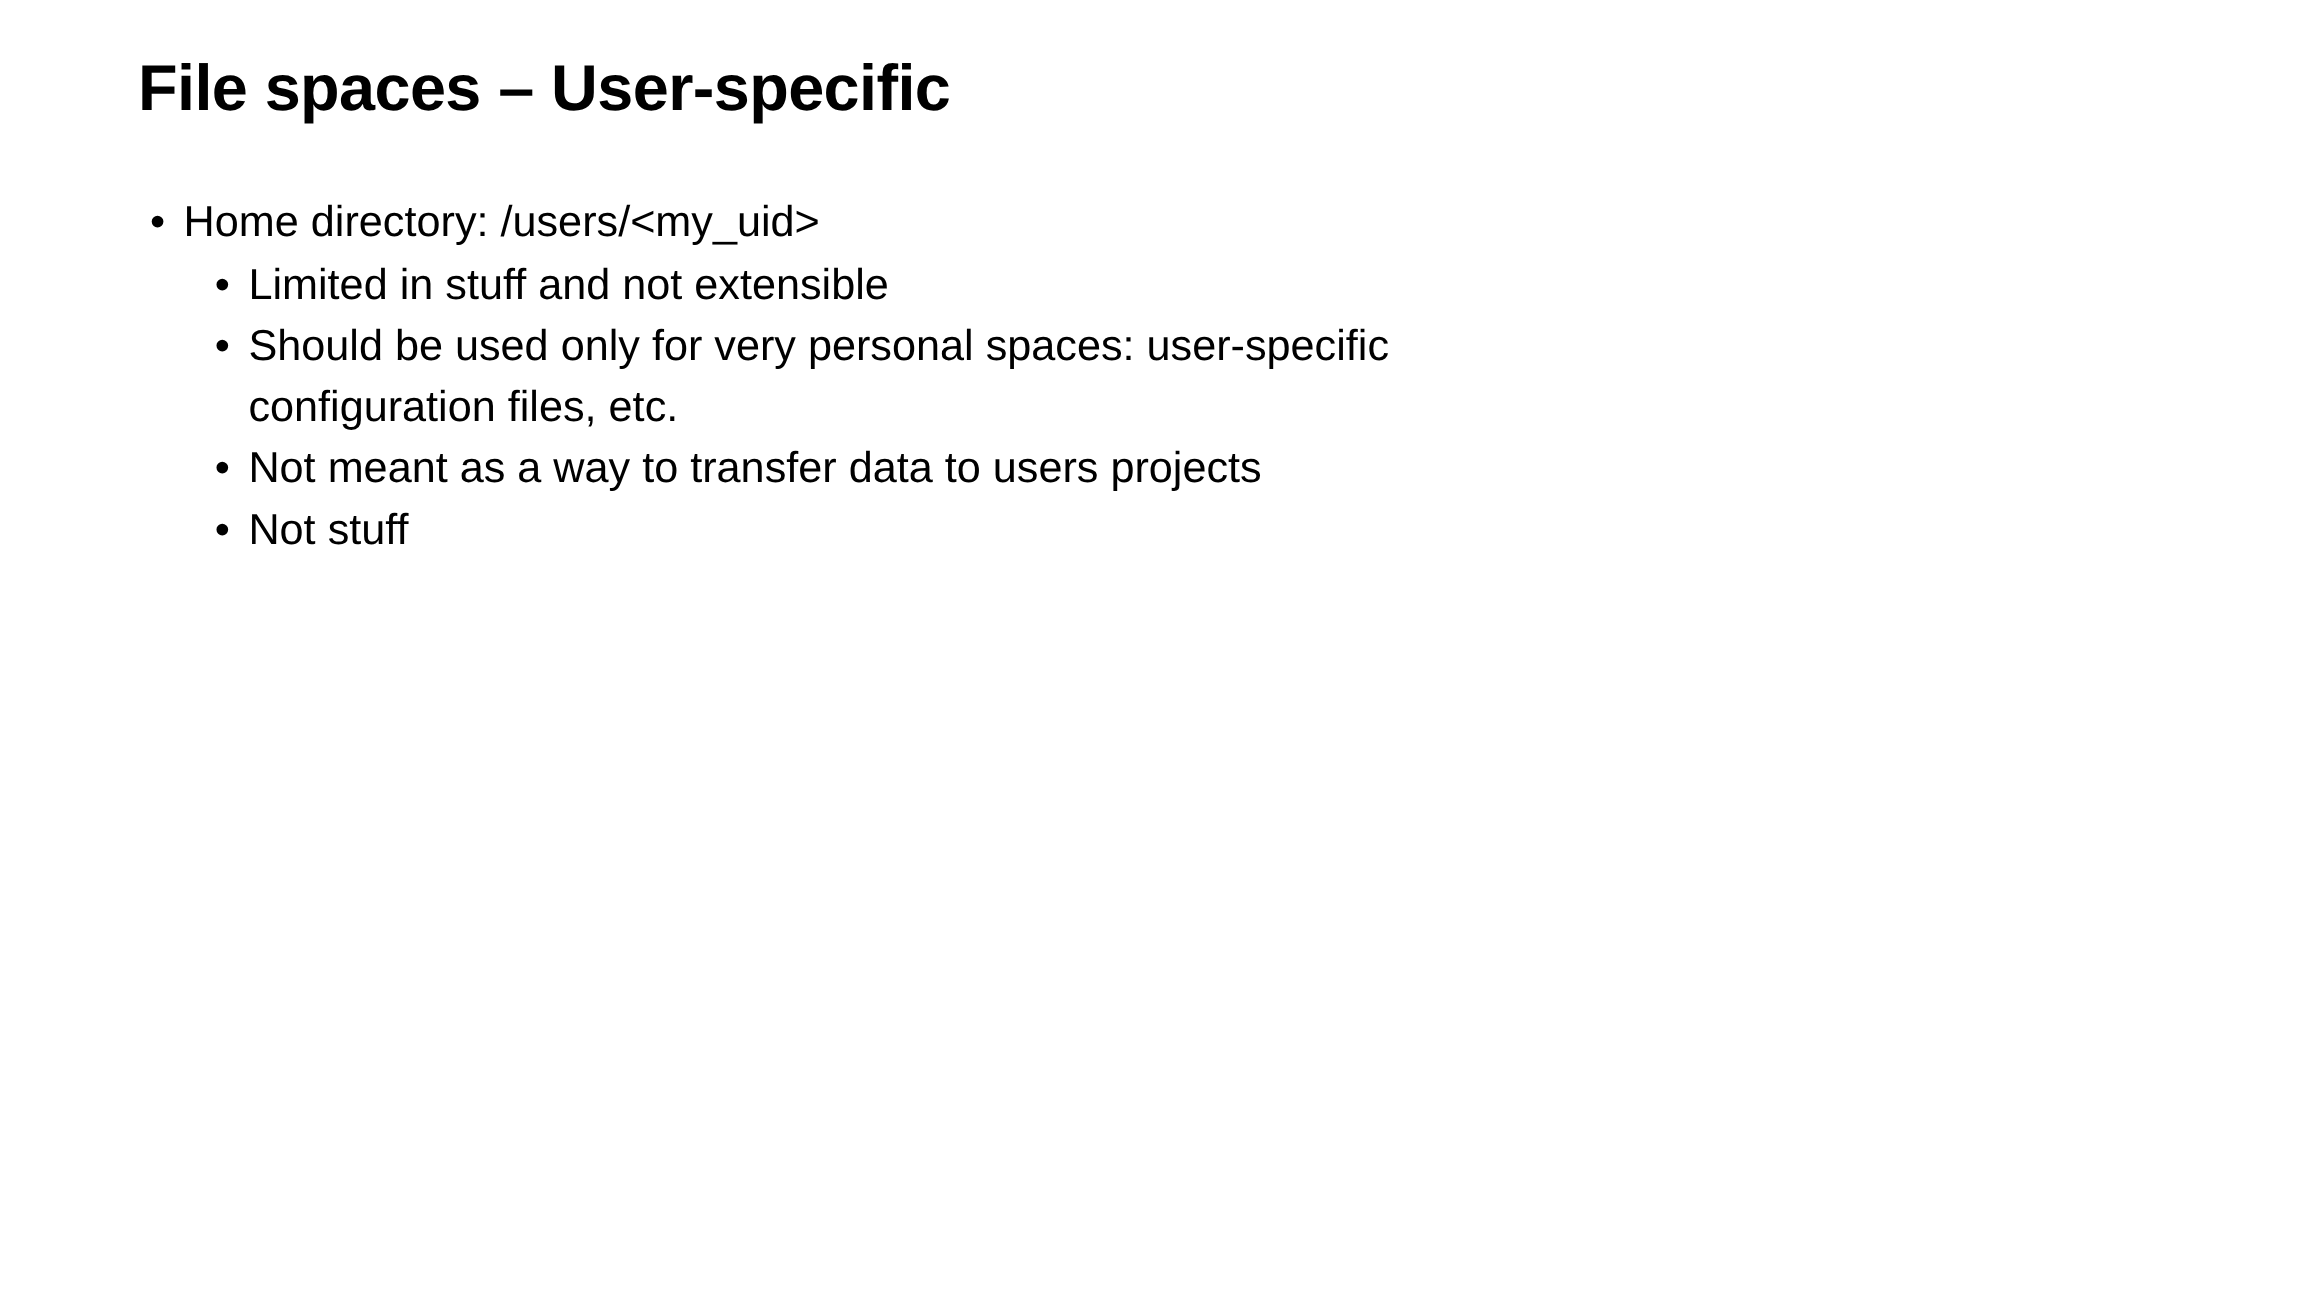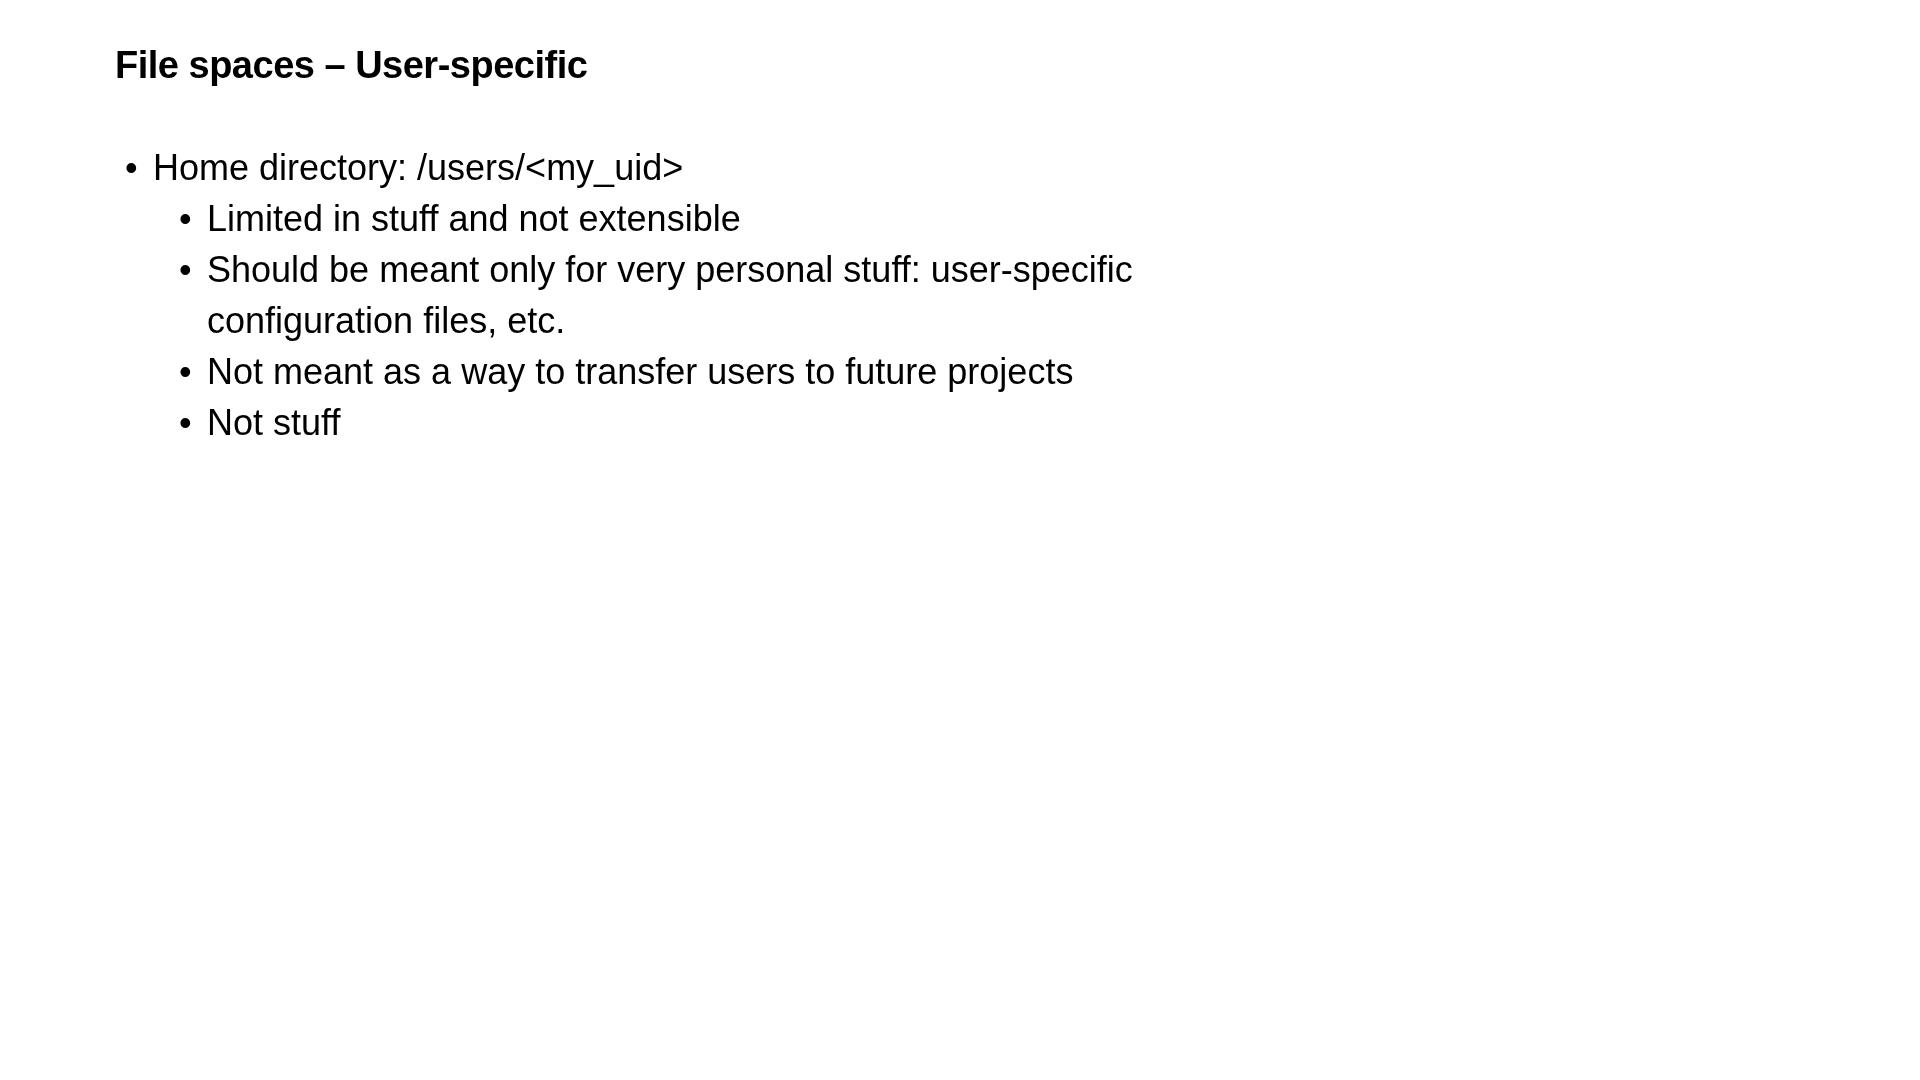--- a/index.html
+++ b/index.html
@@ -15,21 +15,21 @@
       color: #000000;
       overflow: hidden;
     }
     .slide {
       width: 1440px;
       height: 810px;
       padding: 45px 115px;
       position: relative;
     }
     .title {
-      font-size: 38px;
+      font-size: 54px;
       font-weight: 700;
       letter-spacing: -0.5px;
       margin-bottom: 55px;
       line-height: 1.1;
     }
     ul.outer {
       list-style: none;
       font-size: 36px;
       line-height: 1.42;
       padding-left: 10px;
@@ -63,19 +63,19 @@
 </head>
 <body>
 
 <div class="slide">
   <h1 class="title">File spaces – User-specific</h1>
   <ul class="outer">
     <li>
       <span>Home directory: /users/&lt;my_uid&gt;</span>
       <ul class="inner">
         <li><span>Limited in stuff and not extensible</span></li>
-        <li><span>Should be meant only for very personal stuff: user-specific configuration files, etc.</span></li>
-        <li><span>Not meant as a way to transfer users to future projects</span></li>
+        <li><span>Should be used only for very personal spaces: user-specific configuration files, etc.</span></li>
+        <li><span>Not meant as a way to transfer data to users projects</span></li>
         <li><span>Not stuff</span></li>
       </ul>
     </li>
   </ul>
 </div>
 
 </body></html>

